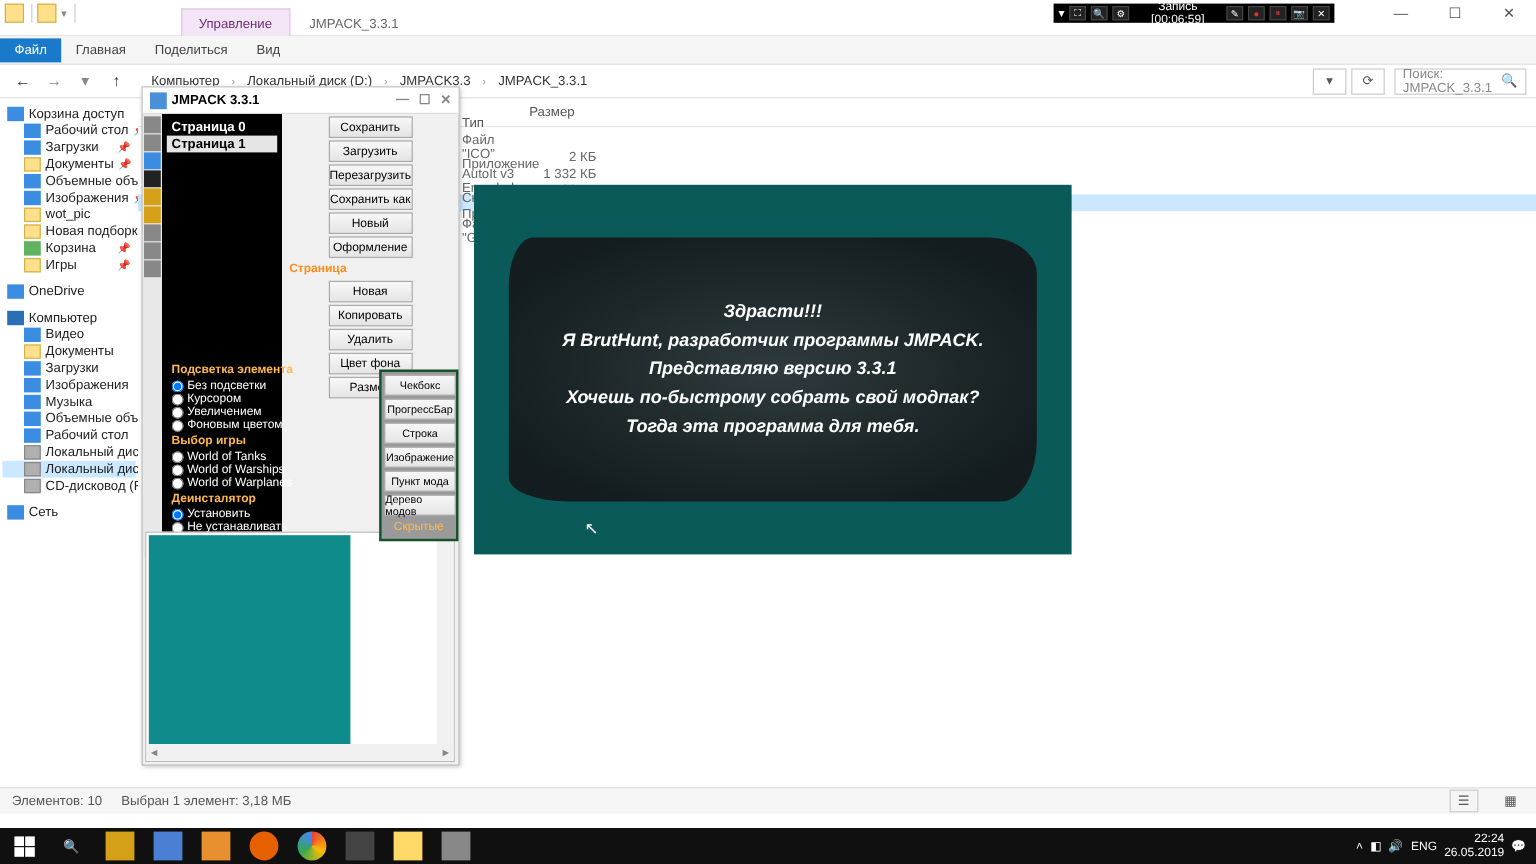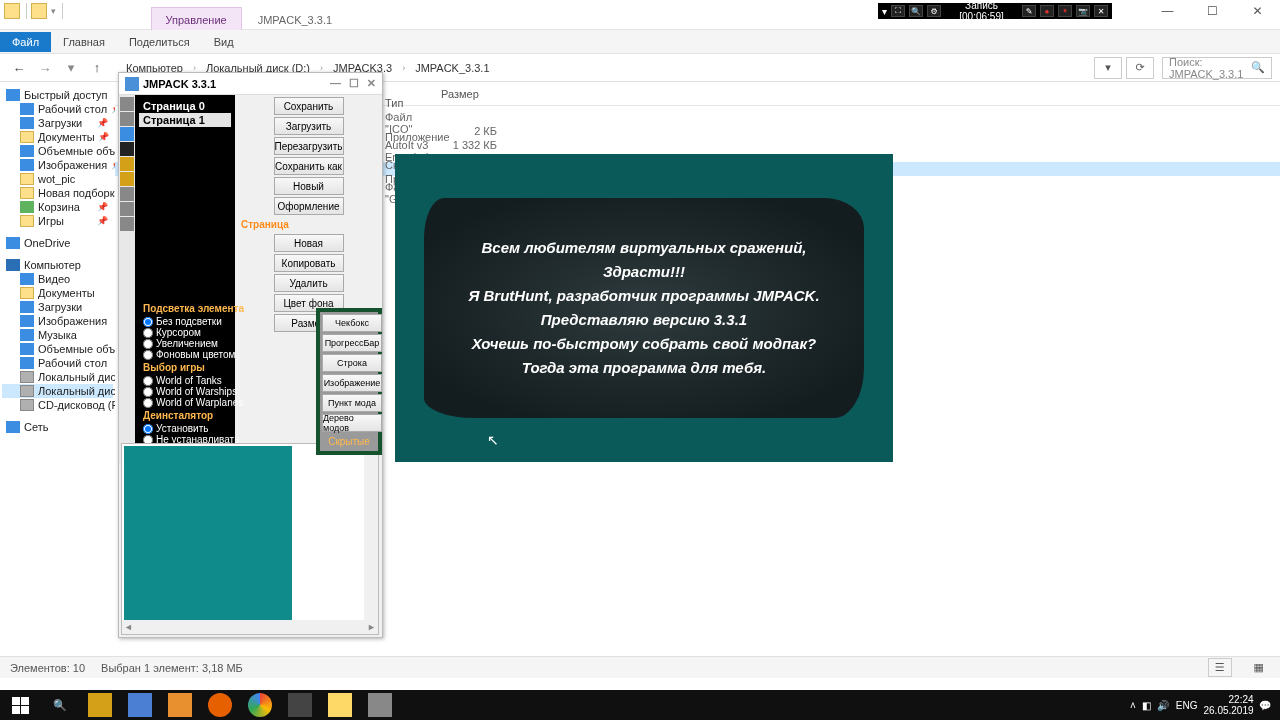--- a/index.html
+++ b/index.html
@@ -75,21 +75,21 @@
 .tw-buttons { flex: 1; padding: 2px; display: flex; flex-direction: column; gap: 2px; align-items: center; }
 .tw-btn { width: 70px; height: 18px; background: linear-gradient(#f8f8f8,#e4e4e4); border: 1px solid #aaa; font-size: 10px; display: flex; align-items: center; justify-content: center; cursor: pointer; }
 .tw-btn.primary { background: linear-gradient(#555,#333); color: #fff; font-weight: bold; border-color: #222; }
 .tw-section { font-size: 10px; color: #ff8c1a; font-weight: bold; padding: 2px 4px; align-self: flex-start; }
 .tw-section.dark { color: #b8651a; }
 .tw-radio { font-size: 10px; color: #222; display: flex; align-items: center; gap: 3px; padding-left: 4px; align-self: flex-start; white-space: nowrap; }
 .tw-radio input { width: 10px; height: 10px; }
 .tw-lower { background: #9a9a9a; padding: 2px 4px; }
 .tw-lower .tw-section { color: #ffb84d; }
 .tw-lower .tw-radio { color: #fff; }
-.tw-extrabtns { position: absolute; left: 316px; top: 308px; width: 66px; background: #9a9a9a; padding: 2px; display: flex; flex-direction: column; gap: 2px; border: 4px solid #14532d; }
+.tw-extrabtns { position: absolute; left: 316px; top: 308px; width: 66px; background: #9a9a9a; padding: 2px; display: flex; flex-direction: column; gap: 2px; border: 2px solid #14532d; }
 .tw-extrabtns .tw-btn { width: 60px; font-size: 9px; }
 .skryt { color: #ffb84d; font-size: 10px; text-align: center; padding: 2px; }
 
 .preview-box { position: absolute; left: 2px; top: 370px; width: 258px; height: 192px; border: 1px solid #bbb; background: #fff; }
 .preview-inner { margin: 2px; width: 168px; height: 182px; background: #108b8b; }
 .preview-scroll { position: absolute; right: 0; top: 0; width: 14px; height: 186px; background: #f0f0f0; }
 .preview-hscroll { position: absolute; bottom: 0; left: 0; width: 100%; height: 14px; background: #f0f0f0; display:flex; justify-content:space-between; align-items:center; color:#888; font-size:9px; padding:0 2px;}
 
 
 .teal-overlay { position: absolute; left: 395px; top: 154px; width: 498px; height: 308px; background: #0b5a5a; display: flex; align-items: center; justify-content: center; }
@@ -162,21 +162,21 @@
   <div class="searchbox">
     <span>Поиск: JMPACK_3.3.1</span>
     <span style="margin-left:auto">🔍</span>
   </div>
 </div>
 
 <div class="mainarea">
   <div class="sidebar">
     <div class="sb-item">
         <span class="sb-icon i-blue"></span>
-        <span>Быстрый доступ</span>
+        <span>Корзина доступ</span>
       </div>
     <div class="sb-item indent">
         <span class="sb-icon i-blue"></span>
         <span>Рабочий стол</span>
         <span class="pin">📌</span>
       </div>
     <div class="sb-item indent">
         <span class="sb-icon i-blue"></span>
         <span>Загрузки</span>
         <span class="pin">📌</span>
@@ -443,21 +443,20 @@
   <div class="tw-btn">Строка</div>
   <div class="tw-btn">Изображение</div>
   <div class="tw-btn">Пункт мода</div>
   <div class="tw-btn">Дерево модов</div>
   <div class="skryt">Скрытые</div>
 </div>
 
 <div class="teal-overlay">
   <div class="scroll-paper">
     <div class="scroll-text">
-      <div>Всем любителям виртуальных сражений,</div>
       <div>Здрасти!!!</div>
       <div>Я BrutHunt, разработчик программы JMPACK.</div>
       <div>Представляю версию 3.3.1</div>
       <div>Хочешь по-быстрому собрать свой модпак?</div>
       <div>Тогда эта программа для тебя.</div>
     </div>
   </div>
   <div class="cursor-ovl">↖</div>
 </div>
 

